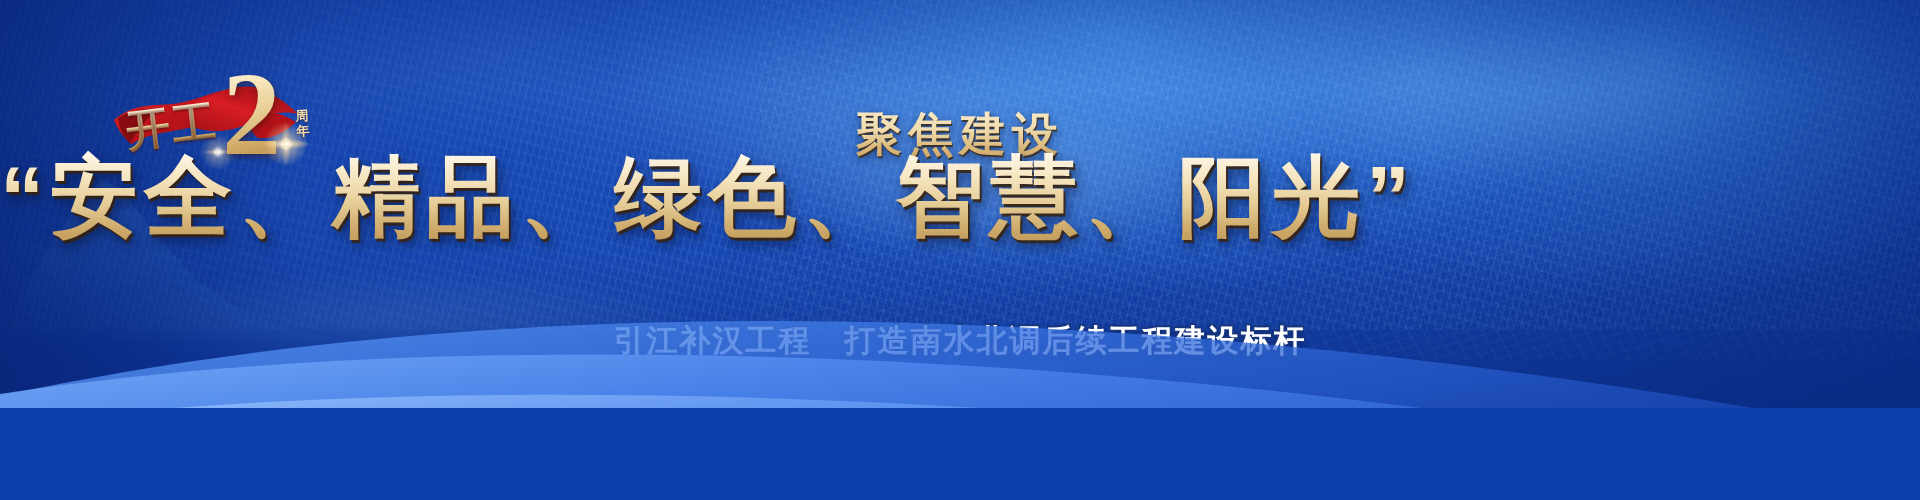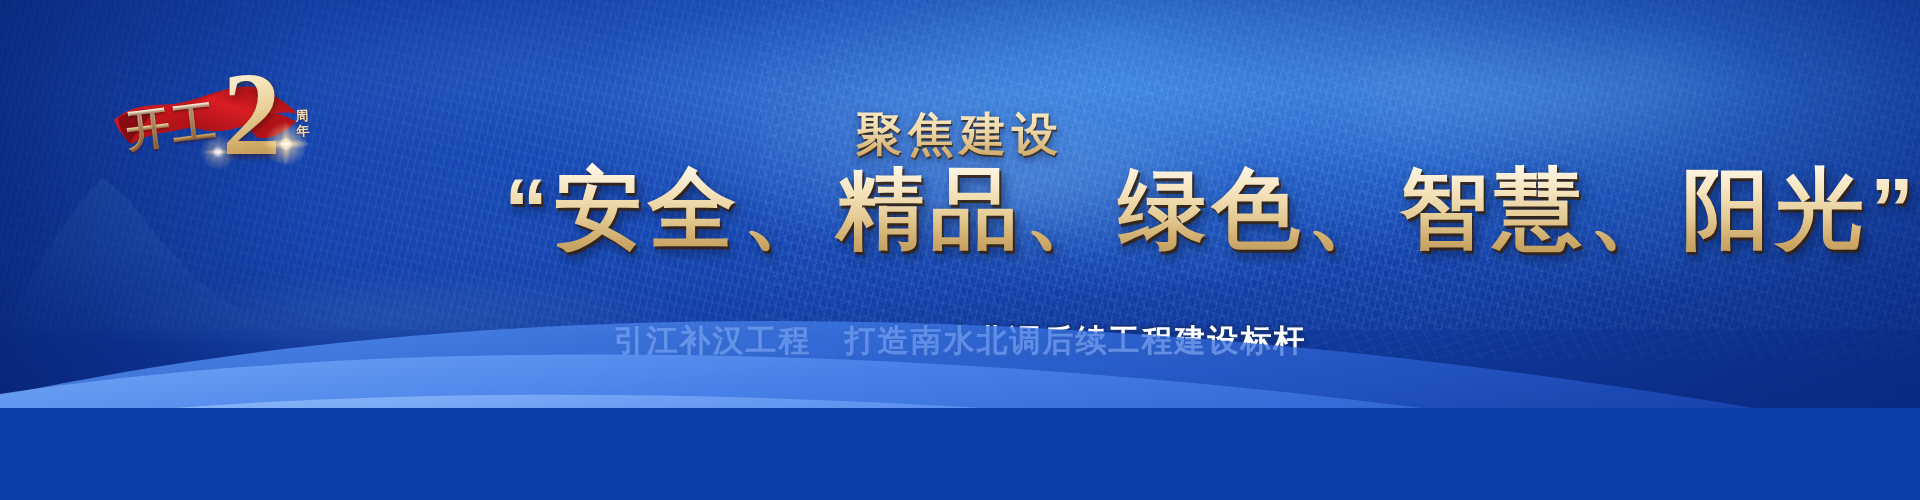--- a/index.html
+++ b/index.html
@@ -112,21 +112,21 @@
   
   #eyebrow{
     position:absolute;left:0;right:0;top:104px;text-align:center;
     font-size:46px;font-weight:700;letter-spacing:6px;
     font-family:"Liberation Sans","DejaVu Sans",sans-serif;
     background:linear-gradient(180deg,#fbeccd 0%,#f0dcae 40%,#d9b778 72%,#c39f5f 100%);
     -webkit-background-clip:text;background-clip:text;color:transparent;
     filter:drop-shadow(1.5px 2px 0 rgba(62,36,8,.75)) drop-shadow(0 3px 5px rgba(10,25,70,.5));
   }
   #headline{
-    position:absolute;left:0;right:0;top:160px;text-align:right;
+    position:absolute;left:0;right:0;top:148px;text-align:left;
     font-size:88px;font-weight:700;letter-spacing:6px;line-height:1.12;
     font-family:"Liberation Sans","DejaVu Sans",sans-serif;
     background:linear-gradient(180deg,#fffaf0 0%,#f6e5c0 30%,#e6cd97 56%,#cfac6d 80%,#bd9655 100%);
     -webkit-background-clip:text;background-clip:text;color:transparent;
     filter:drop-shadow(2px 3px 0 rgba(58,33,6,.8)) drop-shadow(3px 5px 6px rgba(8,22,66,.55));
     white-space:nowrap;
   }
   #subtitle{
     position:absolute;left:0;right:0;top:320px;text-align:center;
     font-size:31px;font-weight:700;letter-spacing:2px;

